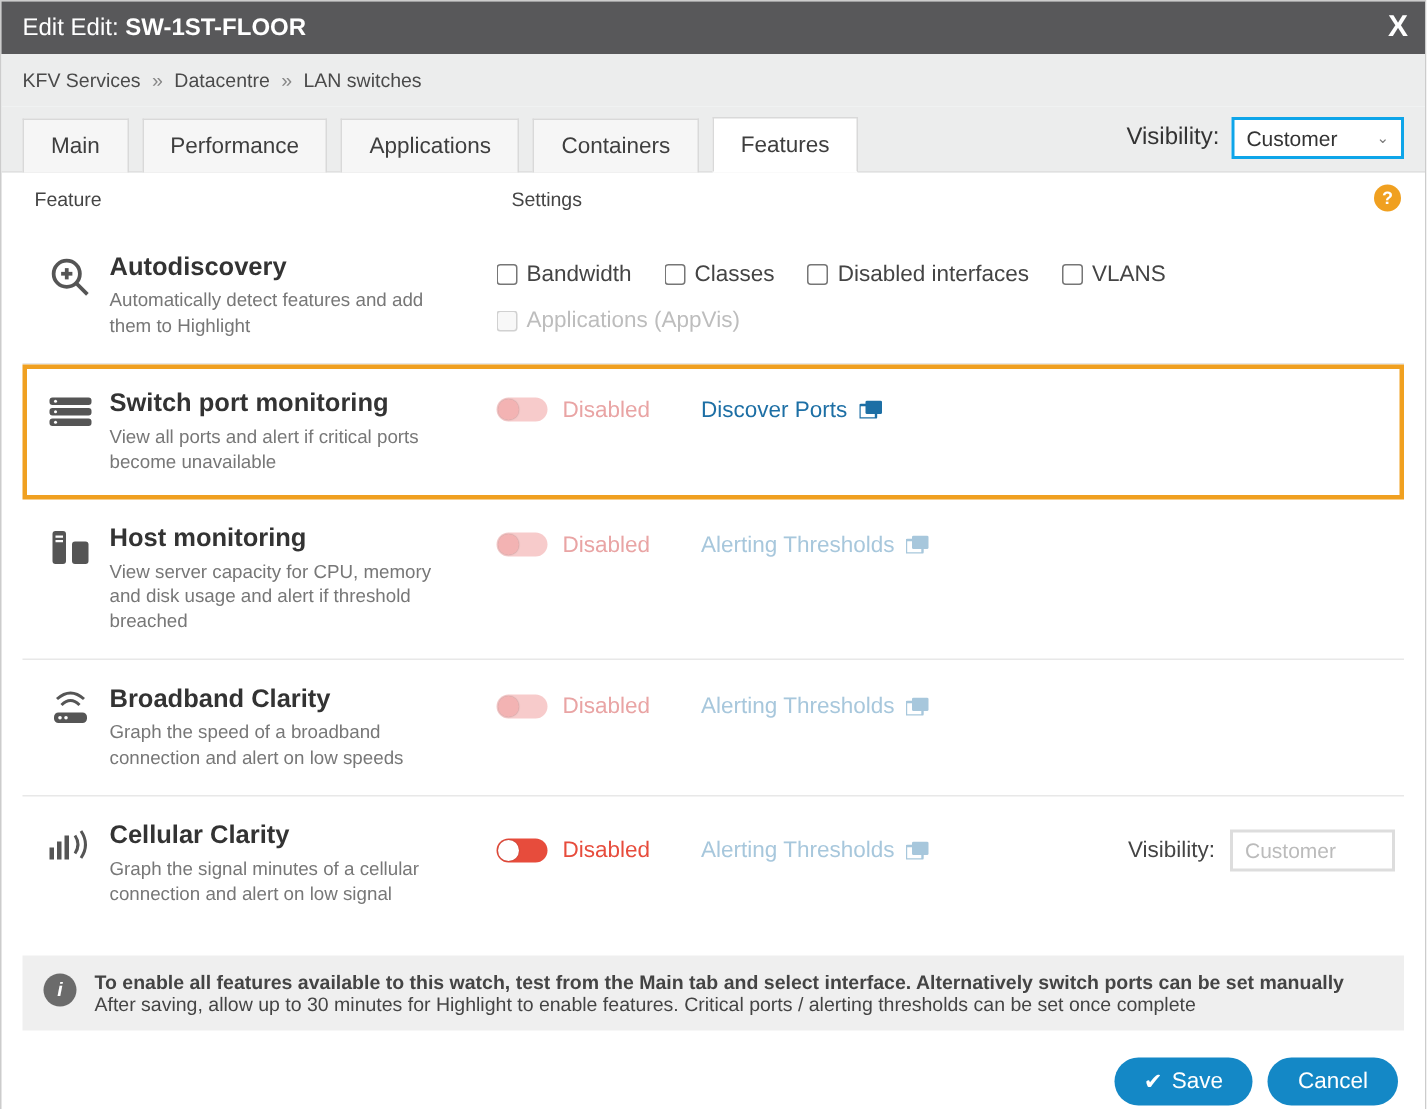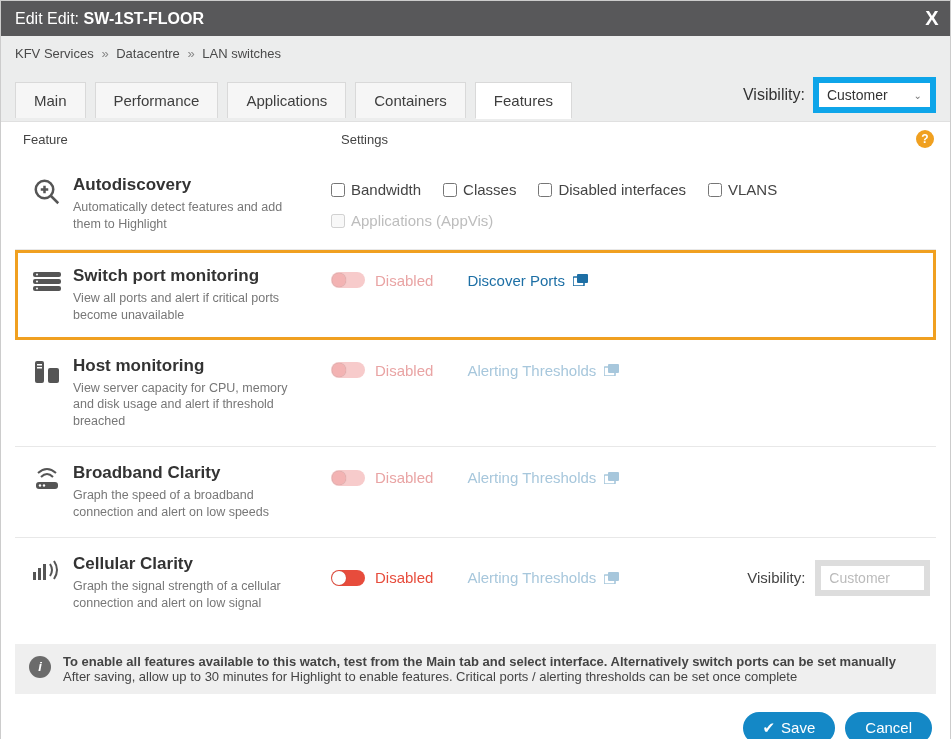--- a/index.html
+++ b/index.html
@@ -19,21 +19,21 @@
     gap: 9px; border-bottom: 1px solid #e0e0e0;
   }
   .tab {
     background: #f6f6f6; border: 1px solid #d9d9d9; border-bottom: none;
     padding: 9px 18px; font-size: 15px; color: #3e3e3e; cursor: pointer;
     position: relative; top: 1px;
   }
   .tab.active { background: #fff; border-bottom: 1px solid #fff; }
   .tabbar .right { margin-left: auto; display: flex; align-items: center; gap: 8px; padding-bottom: 8px; }
   .select {
-    border: 6px solid #0ea5e9; padding: 4px 8px; font-size: 14px; background: #fff;
+    border: 2px solid #0ea5e9; padding: 4px 8px; font-size: 14px; background: #fff;
     display: inline-flex; align-items: center; gap: 26px; min-width: 110px;
   }
   .select .chev { font-size: 10px; color: #777; }
   .columns-header {
     display: flex; padding: 10px 14px 12px 22px; position: relative;
     font-size: 13px; color: #444;
   }
   .col-feature { width: 318px; }
   .col-settings { flex: 1; }
   .help { position: absolute; right: 16px; top: 8px; width: 18px; height: 18px;
@@ -270,21 +270,21 @@
         <svg width="32" height="28" viewBox="0 0 32 28" fill="#555">
             <rect x="2" y="16" width="3" height="8"></rect>
             <rect x="7" y="12" width="3" height="12"></rect>
             <rect x="12" y="8" width="3" height="16"></rect>
             <path d="M19 8 Q23 14 19 20" fill="none" stroke="#555" stroke-width="2"></path>
             <path d="M23 5 Q29 14 23 23" fill="none" stroke="#555" stroke-width="2"></path>
           </svg>
       </div>
       <div class="featurecell">
         <div class="ftitle">Cellular Clarity</div>
-        <div class="fdesc">Graph the signal strength of a cellular connection and alert on low signal</div>
+        <div class="fdesc">Graph the signal minutes of a cellular connection and alert on low signal</div>
       </div>
       <div class="settingscell">
         <div class="toggle-group">
           <div class="toggle red"></div>
           <span class="toggle-label label-red">Disabled</span>
         </div>
         <span class="link disabled">
           <span>Alerting Thresholds</span>
           <span class="popicon">
             <svg width="16" height="12" viewBox="0 0 16 12" fill="#a7c7dc">

